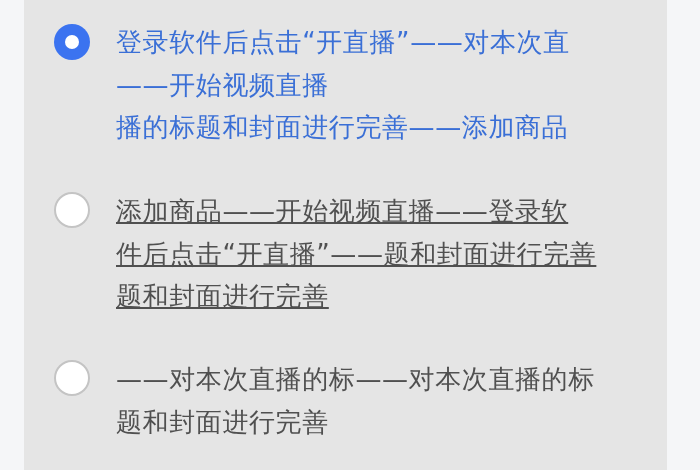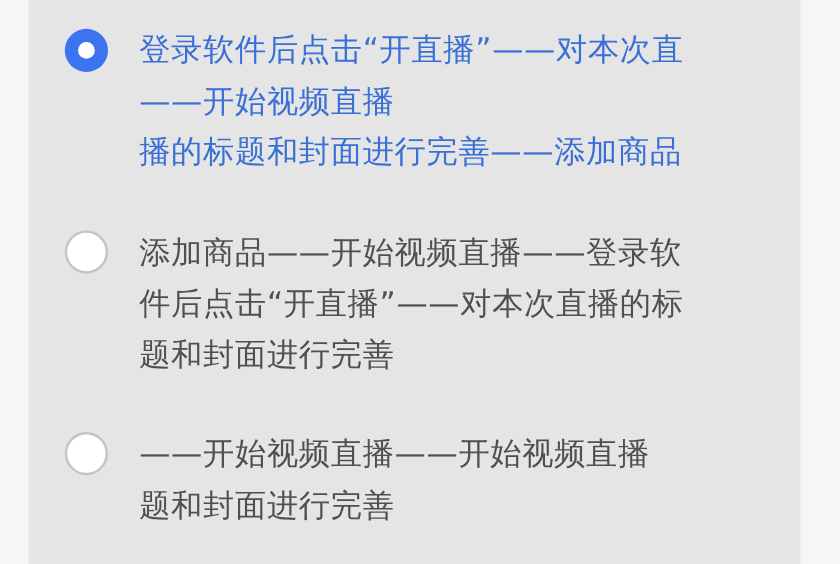--- a/index.html
+++ b/index.html
@@ -48,28 +48,28 @@
     <span class="radio checked" style="top:24px;"></span>
     <div class="text" style="top:21px;">
       <div>登录软件后点击“开直播”——对本次直</div>
       <div>——开始视频直播</div>
       <div>播的标题和封面进行完善——添加商品</div>
     </div>
   </div>
 
   <div class="option unselected" style="top:168px;height:168px;">
     <span class="radio unchecked" style="top:24px;"></span>
-    <div class="text" style="top:22px;">
+    <div class="text" style="top:22px;text-decoration:underline;">
       <div>添加商品——开始视频直播——登录软</div>
-      <div>件后点击“开直播”——对本次直播的标</div>
+      <div>件后点击“开直播”——题和封面进行完善</div>
       <div>题和封面进行完善</div>
     </div>
   </div>
 
   <div class="option unselected" style="top:336px;height:168px;">
     <span class="radio unchecked" style="top:24px;"></span>
     <div class="text" style="top:22px;">
-      <div>——开始视频直播——开始视频直播</div>
+      <div>——对本次直播的标——对本次直播的标</div>
       <div>题和封面进行完善</div>
     </div>
   </div>
 
 </div>
 
 </body></html>

